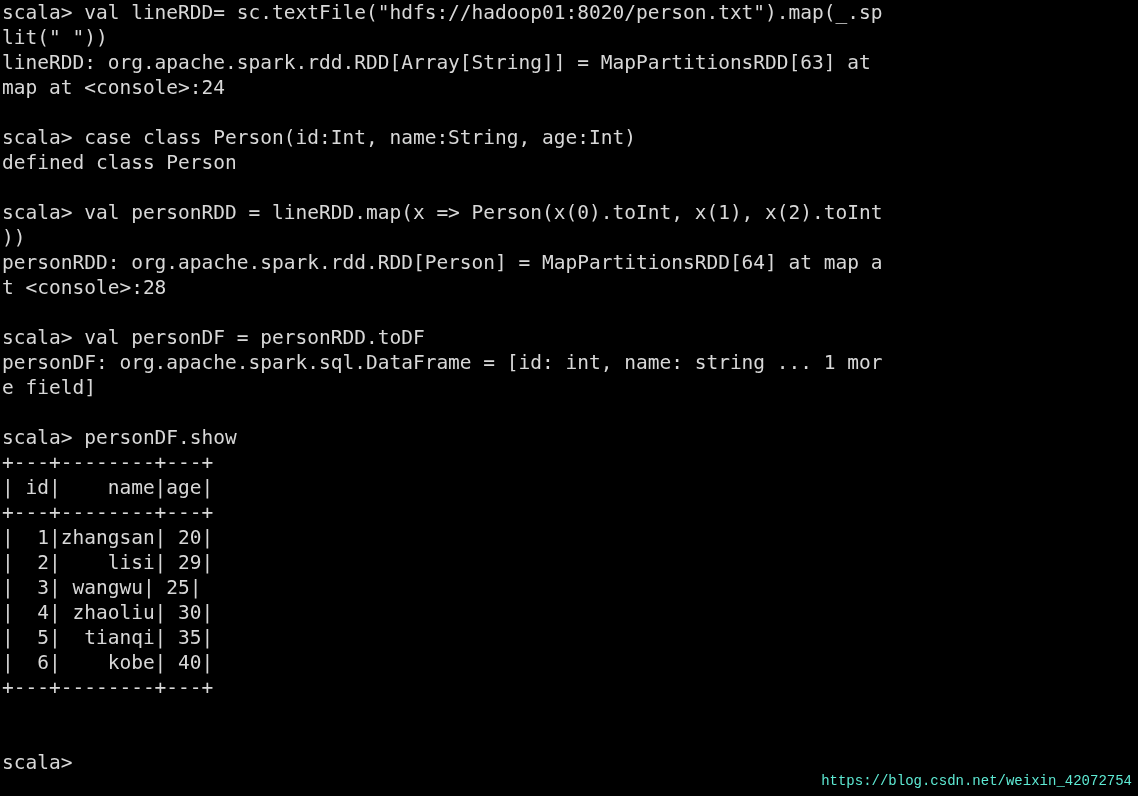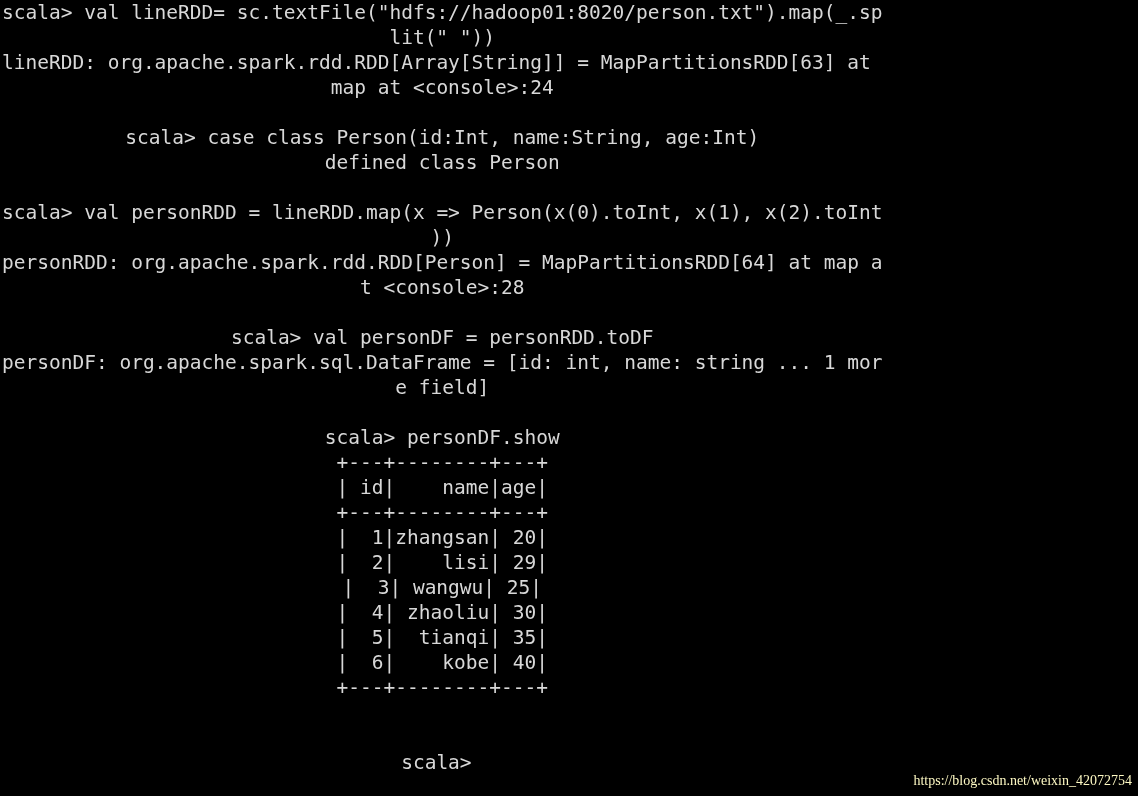--- a/index.html
+++ b/index.html
@@ -25,38 +25,37 @@
     position: absolute;
     left: 2px;
     top: 0px;
     white-space: pre;
     margin: 0;
     padding: 0;
     font-family: inherit;
     font-size: inherit;
     line-height: inherit;
     color: inherit;
-    text-align: center;
   }
   .line {
     display: block;
     height: 25px;
     white-space: pre;
   }
   .line.blank {
     height: 25px;
   }
   #watermark {
     position: absolute;
     right: 6px;
     bottom: 6px;
-    font-family: Liberation Serif, serif;
+    font-family: Liberation Mono, monospace;
     font-size: 14px;
     line-height: 18px;
-    color: #fef9c3;
+    color: #5eead4;
     letter-spacing: 0px;
     white-space: pre;
     margin-top: 20px;
   }
 </style>
 </head>
 <body>
 
 <div id="terminal">
   <div id="screen"><div class="line">scala&gt; val lineRDD= sc.textFile("hdfs://hadoop01:8020/person.txt").map(_.sp</div><div class="line">lit(" "))</div><div class="line">lineRDD: org.apache.spark.rdd.RDD[Array[String]] = MapPartitionsRDD[63] at </div><div class="line">map at &lt;console&gt;:24</div><div class="line blank">&nbsp;</div><div class="line">scala&gt; case class Person(id:Int, name:String, age:Int)</div><div class="line">defined class Person</div><div class="line blank">&nbsp;</div><div class="line">scala&gt; val personRDD = lineRDD.map(x =&gt; Person(x(0).toInt, x(1), x(2).toInt</div><div class="line">))</div><div class="line">personRDD: org.apache.spark.rdd.RDD[Person] = MapPartitionsRDD[64] at map a</div><div class="line">t &lt;console&gt;:28</div><div class="line blank">&nbsp;</div><div class="line">scala&gt; val personDF = personRDD.toDF</div><div class="line">personDF: org.apache.spark.sql.DataFrame = [id: int, name: string ... 1 mor</div><div class="line">e field]</div><div class="line blank">&nbsp;</div><div class="line">scala&gt; personDF.show</div><div class="line">+---+--------+---+</div><div class="line">| id|    name|age|</div><div class="line">+---+--------+---+</div><div class="line">|  1|zhangsan| 20|</div><div class="line">|  2|    lisi| 29|</div><div class="line">|  3| wangwu| 25|</div><div class="line">|  4| zhaoliu| 30|</div><div class="line">|  5|  tianqi| 35|</div><div class="line">|  6|    kobe| 40|</div><div class="line">+---+--------+---+</div><div class="line blank">&nbsp;</div><div class="line blank">&nbsp;</div><div class="line">scala&gt; </div></div>

